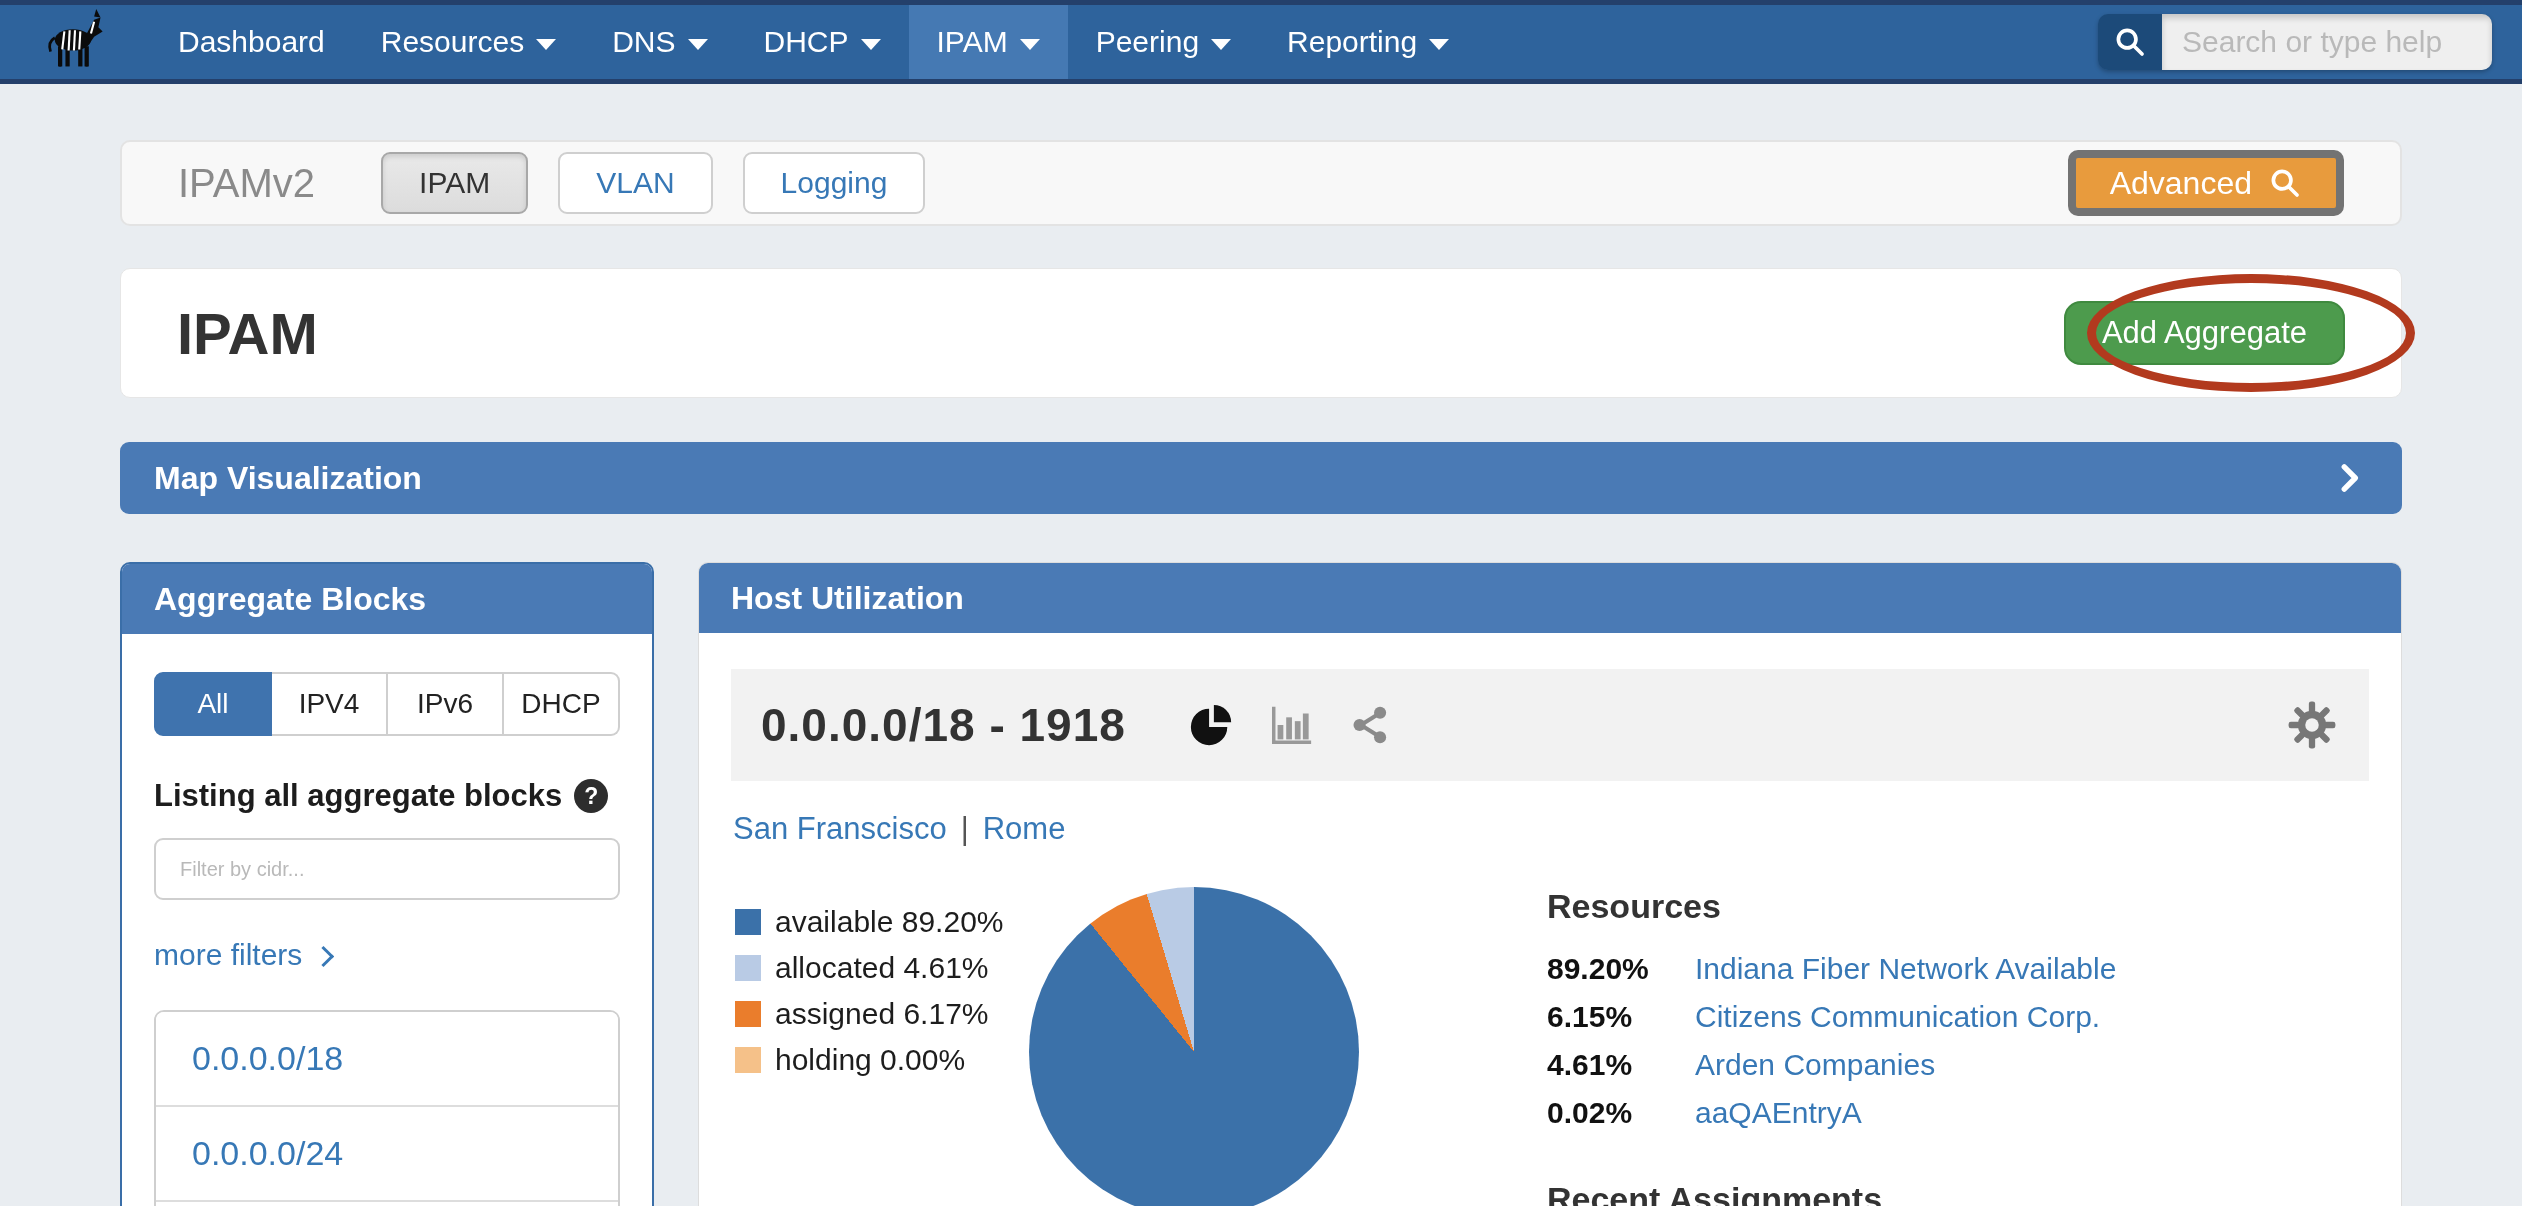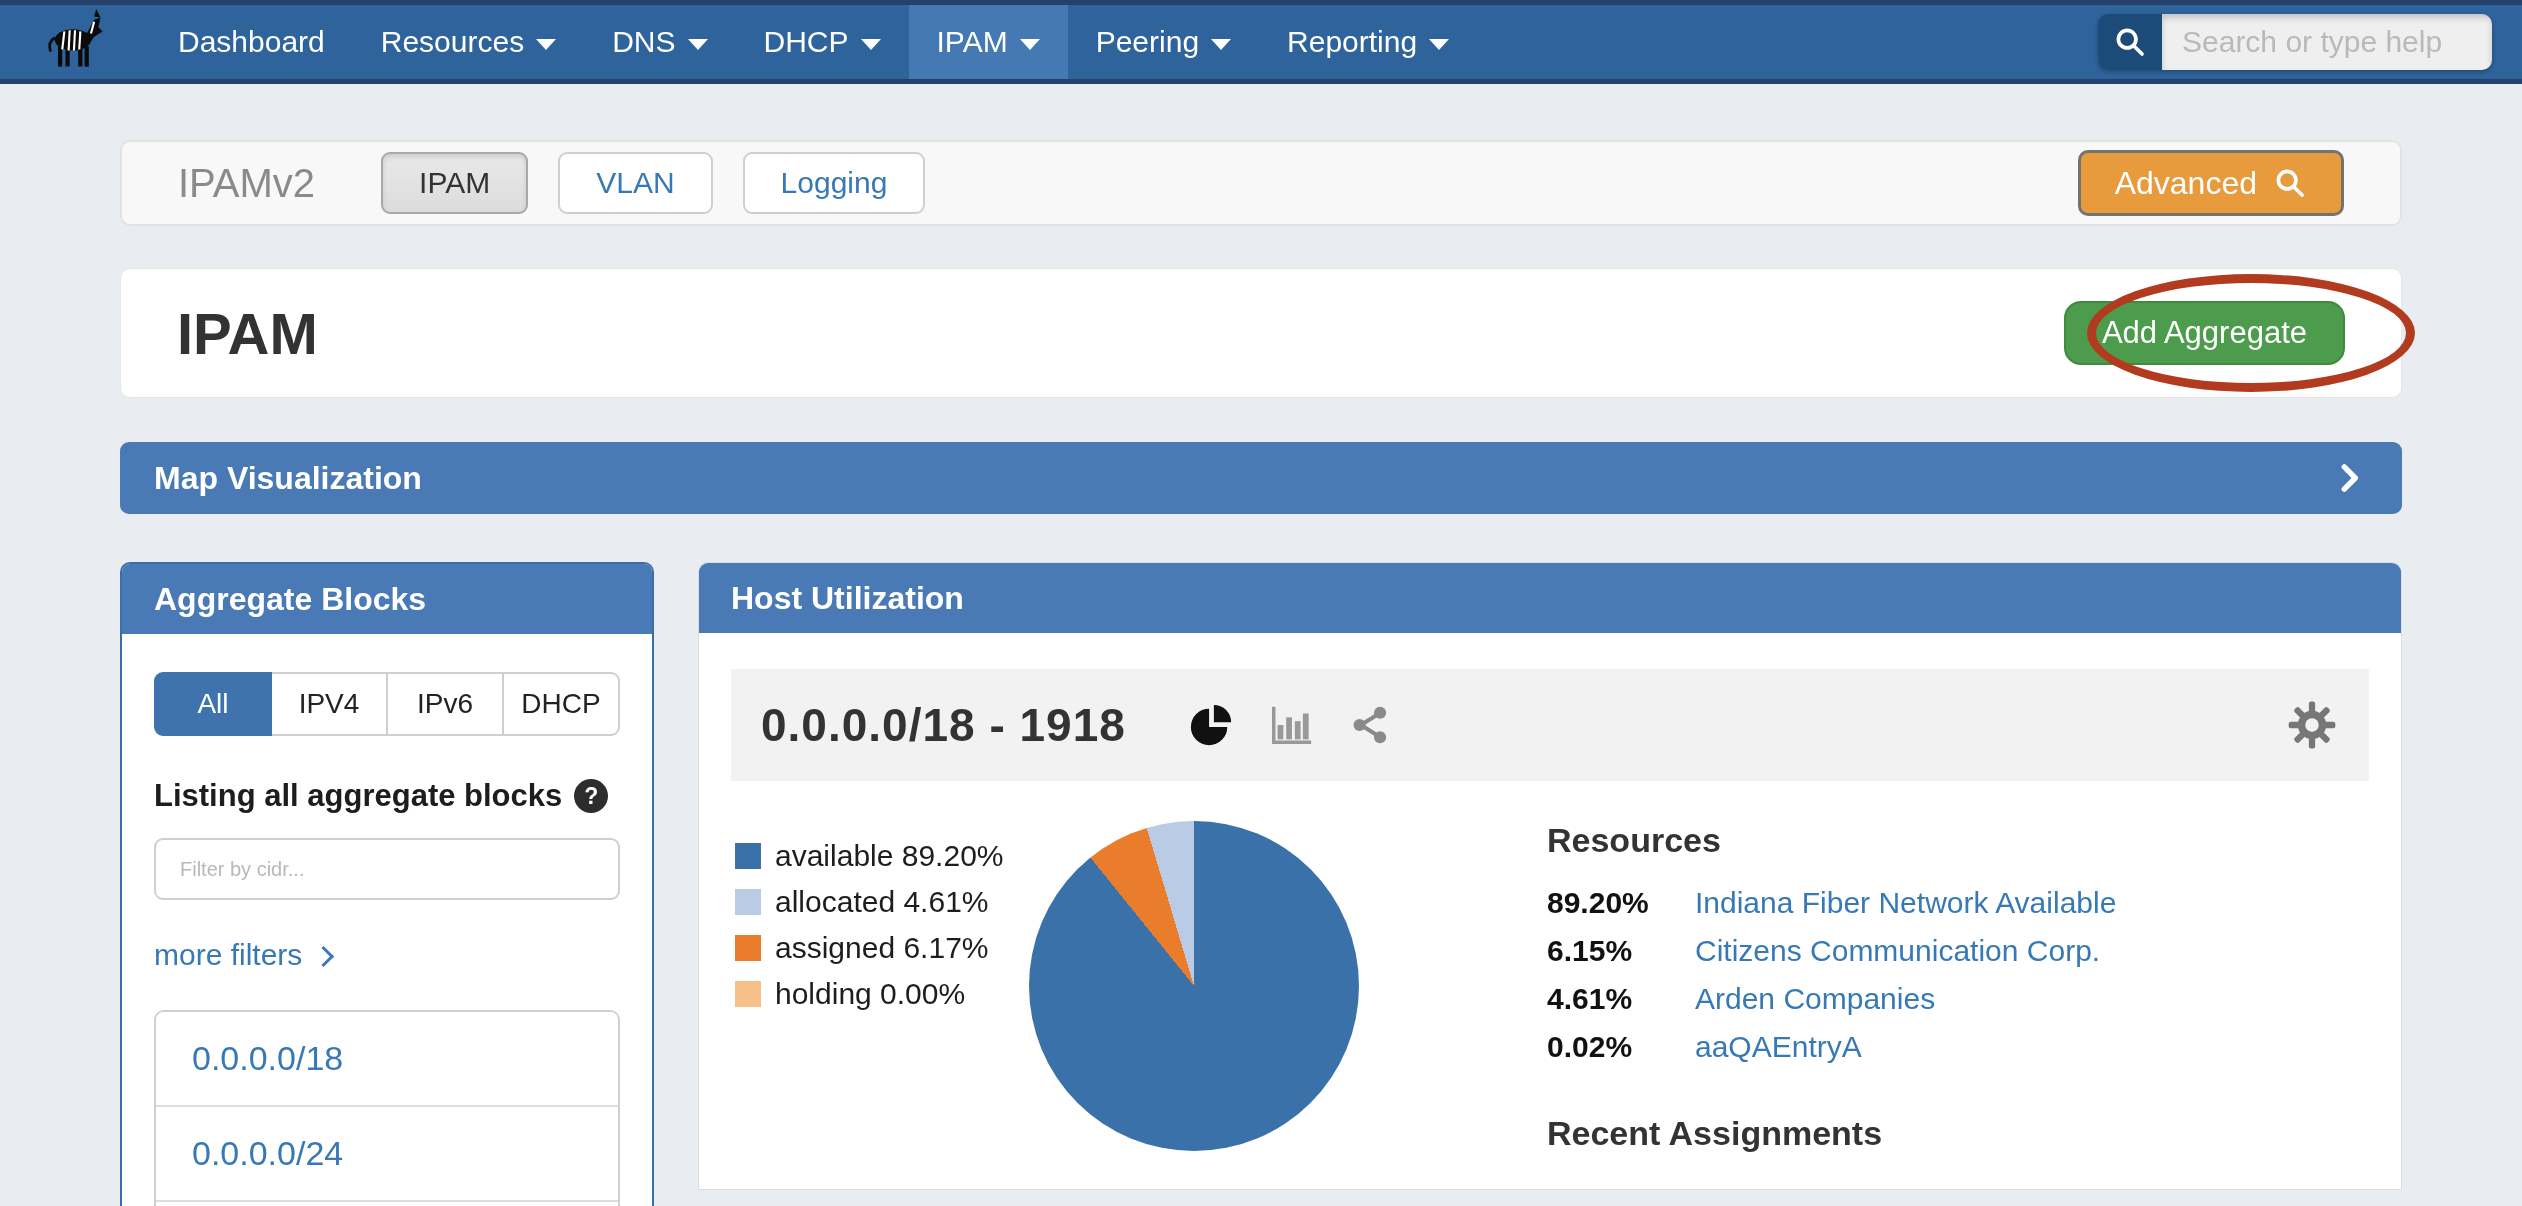--- a/index.html
+++ b/index.html
@@ -52,21 +52,21 @@
     height:62px; padding:0 36px; border-radius:9px; font-size:30px;
     background:#fff; border:2px solid #cfcfcf; color:#3778b6; cursor:pointer;
     font-family:inherit;
   }
   .tab-btn.active {
     background:linear-gradient(#e9e9e9,#dcdcdc); border-color:#a8a8a8; color:#333;
     box-shadow:inset 0 3px 5px rgba(0,0,0,.12);
   }
   .advanced-btn {
     margin-left:auto; height:66px; padding:0 34px; border-radius:10px;
-    background:#e89b3d; border:3px solid #737373; color:#fff; font-size:32px;
+    background:#e89b3d; border:8px solid #737373; color:#fff; font-size:32px;
     display:flex; align-items:center; gap:16px; cursor:pointer; font-family:inherit;
   }
 
   .page-header {
     margin-top:42px; background:#fff; border:1px solid #e6e6e6; border-radius:10px;
     height:130px; display:flex; align-items:center; padding:0 56px; position:relative;
   }
   .page-title { font-size:58px; font-weight:bold; color:#333; }
   .add-aggregate-btn {
     margin-left:auto; height:64px; padding:0 36px; border-radius:17px;
@@ -363,20 +363,25 @@
                   <rect x="10.6" y="1.6" width="2.8" height="5" rx="1" transform="rotate(225 12 12)"></rect>
                   <rect x="10.6" y="1.6" width="2.8" height="5" rx="1" transform="rotate(270 12 12)"></rect>
                   <rect x="10.6" y="1.6" width="2.8" height="5" rx="1" transform="rotate(315 12 12)"></rect>
                 </g>
               </g>
               <circle cx="12" cy="12" r="3" fill="#f2f2f2"></circle>
             </svg>
           </span>
         </div>
 
+        <div class="loc-links">
+          <a>San Franscisco</a>
+          <span>|</span>
+          <a>Rome</a>
+        </div>
 
         <div class="chart-row">
           <div class="legend">
             <div class="legend-item">
               <span class="swatch" style="background: rgb(59, 113, 169);"></span>
               <span class="legend-label">available 89.20%</span>
             </div>
             <div class="legend-item">
               <span class="swatch" style="background: rgb(185, 203, 229);"></span>
               <span class="legend-label">allocated 4.61%</span>

